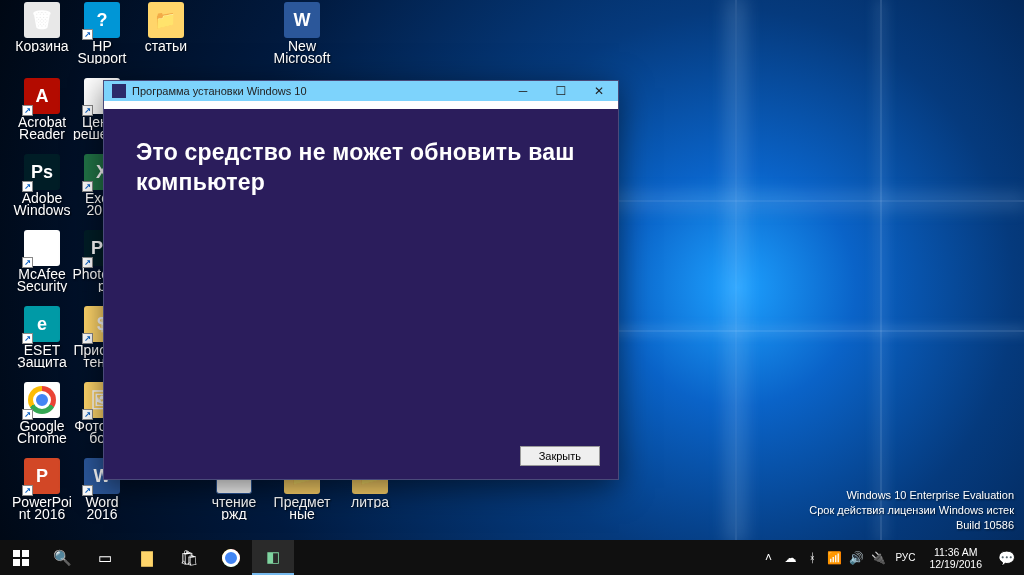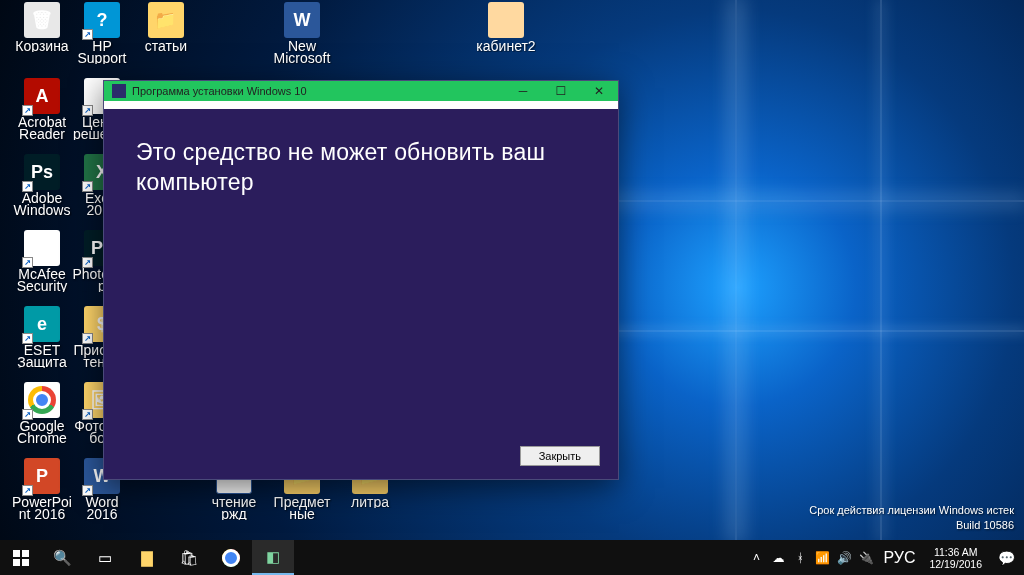--- a/index.html
+++ b/index.html
@@ -33,42 +33,42 @@
   .c-doc{background:#fff;color:#2b579a;border:1px solid #2b579a;}
 
   .chrome-ring{width:28px;height:28px;border-radius:50%;background:conic-gradient(#ea4335 0 120deg,#34a853 120deg 240deg,#fbbc05 240deg 360deg);display:flex;align-items:center;justify-content:center;}
   .chrome-ring::after{content:"";width:12px;height:12px;border-radius:50%;background:#4285f4;border:3px solid #fff;}
 
   
   .window {
     position: absolute; left: 103px; top: 80px; width: 516px; height: 400px;
     background: #fff; box-shadow: 0 8px 30px rgba(0,0,0,.55); border:1px solid #4a4a7a;
   }
-  .titlebar { height: 20px; background: #22c55e; display: flex; align-items: center; font-size: 11px; color:#222;justify-content:space-between;}
+  .titlebar { height: 20px; background: #7dd3fc; display: flex; align-items: center; font-size: 11px; color:#222;justify-content:space-between;}
   .titlebar .ticon { width:14px;height:14px;margin:0 6px 0 8px;background:#2b2b6b;display:inline-block;}
   .titlebar .ttext { flex:1; }
   .winbtns { display:flex; height:100%; }
   .winbtn { width:38px; height:100%; display:flex; align-items:center; justify-content:center; font-size:12px; color:#222; font-family:sans-serif;}
   .winbody { position:absolute; left:0; top:28px; right:0; bottom:0; background:#2b1d5c; color:#fff; padding: 28px 32px 0; }
-  .winbody h1 { font-weight:400; font-size:23px; line-height:30px; margin-bottom:14px; letter-spacing:.2px;}
+  .winbody h1 { font-weight:700; font-size:23px; line-height:30px; margin-bottom:14px; letter-spacing:.2px;}
   .winbody p { font-size:10.5px; color:#d6d1e6; }
   .btnbar { position:absolute; right:18px; bottom:13px; }
   .btnbar button { background:#efefef; border:1px solid #9a9a9a; font-size:11px; padding:3px 18px; cursor:pointer;}
 
   
   .watermark { position:absolute; right:10px; bottom:42px; color:#fff; font-size:11px; text-align:right; line-height:15px; text-shadow:1px 1px 2px rgba(0,0,0,.7);}
 
   
   .taskbar { position:absolute; left:0; right:0; bottom:0; height:35px; background:#101010; display:flex; align-items:center; color:#fff;}
   .tbtn { width:42px; height:35px; display:flex; align-items:center; justify-content:center; font-size:15px;}
   .start svg{width:16px;height:16px;}
   .tbtn.active { border-bottom:2px solid #76b9ed; background:#2a2a2a;}
   .tray { margin-left:auto; display:flex; align-items:center; height:100%;}
   .tic { width:22px; text-align:center; font-size:12px; }
-  .lang { font-size:16px; padding:0 6px;}
+  .lang { font-size:10px; padding:0 6px;}
   .clock { font-size:10.5px; text-align:center; line-height:12px; padding:0 8px;}
   .notif { width:34px; text-align:center; font-size:14px;}
 </style>
 </head>
 <body>
 
 <div class="desktop">
   <div class="light lv1"></div>
     <div class="light lv2"></div>
   <div class="light lh1"></div>
@@ -83,24 +83,20 @@
         <div class="ibox c-hp">?<div class="shortcut">↗</div></div>
         <span class="ilabel">HP Support Assistant</span>
       </div>
       <div class="dicon" style="left: 136px; top: 2px;">
         <div class="ibox c-folder">📁</div>
         <span class="ilabel">статьи</span>
       </div>
       <div class="dicon" style="left: 272px; top: 2px;">
         <div class="ibox c-word">W</div>
         <span class="ilabel">New Microsoft...</span>
-      </div>
-      <div class="dicon" style="left: 476px; top: 2px;">
-        <div class="ibox c-img"></div>
-        <span class="ilabel">кабинет2</span>
       </div>
       <div class="dicon" style="left: 12px; top: 78px;">
         <div class="ibox c-acr">A<div class="shortcut">↗</div></div>
         <span class="ilabel">Acrobat Reader DC</span>
       </div>
       <div class="dicon" style="left: 72px; top: 78px;">
         <div class="ibox c-ctr">⚙<div class="shortcut">↗</div></div>
         <span class="ilabel">Центр решени...</span>
       </div>
       <div class="dicon" style="left: 12px; top: 154px;">
@@ -172,20 +168,21 @@
     </div>
     <div class="winbody">
       <h1>Это средство не может обновить ваш компьютер</h1>
       <div class="btnbar">
         <button>Закрыть</button>
       </div>
     </div>
   </div>
 
   <div class="watermark">
+    <div>Windows 10 Enterprise Evaluation</div>
     <div>Срок действия лицензии Windows истек</div>
     <div>Build 10586</div>
   </div>
 
   <div class="taskbar">
     <div class="tbtn start">
       <svg viewBox="0 0 16 16">
           <rect x="0" y="0" width="7" height="7" fill="#fff"></rect>
           <rect x="9" y="0" width="7" height="7" fill="#fff"></rect>
           <rect x="0" y="9" width="7" height="7" fill="#fff"></rect>

